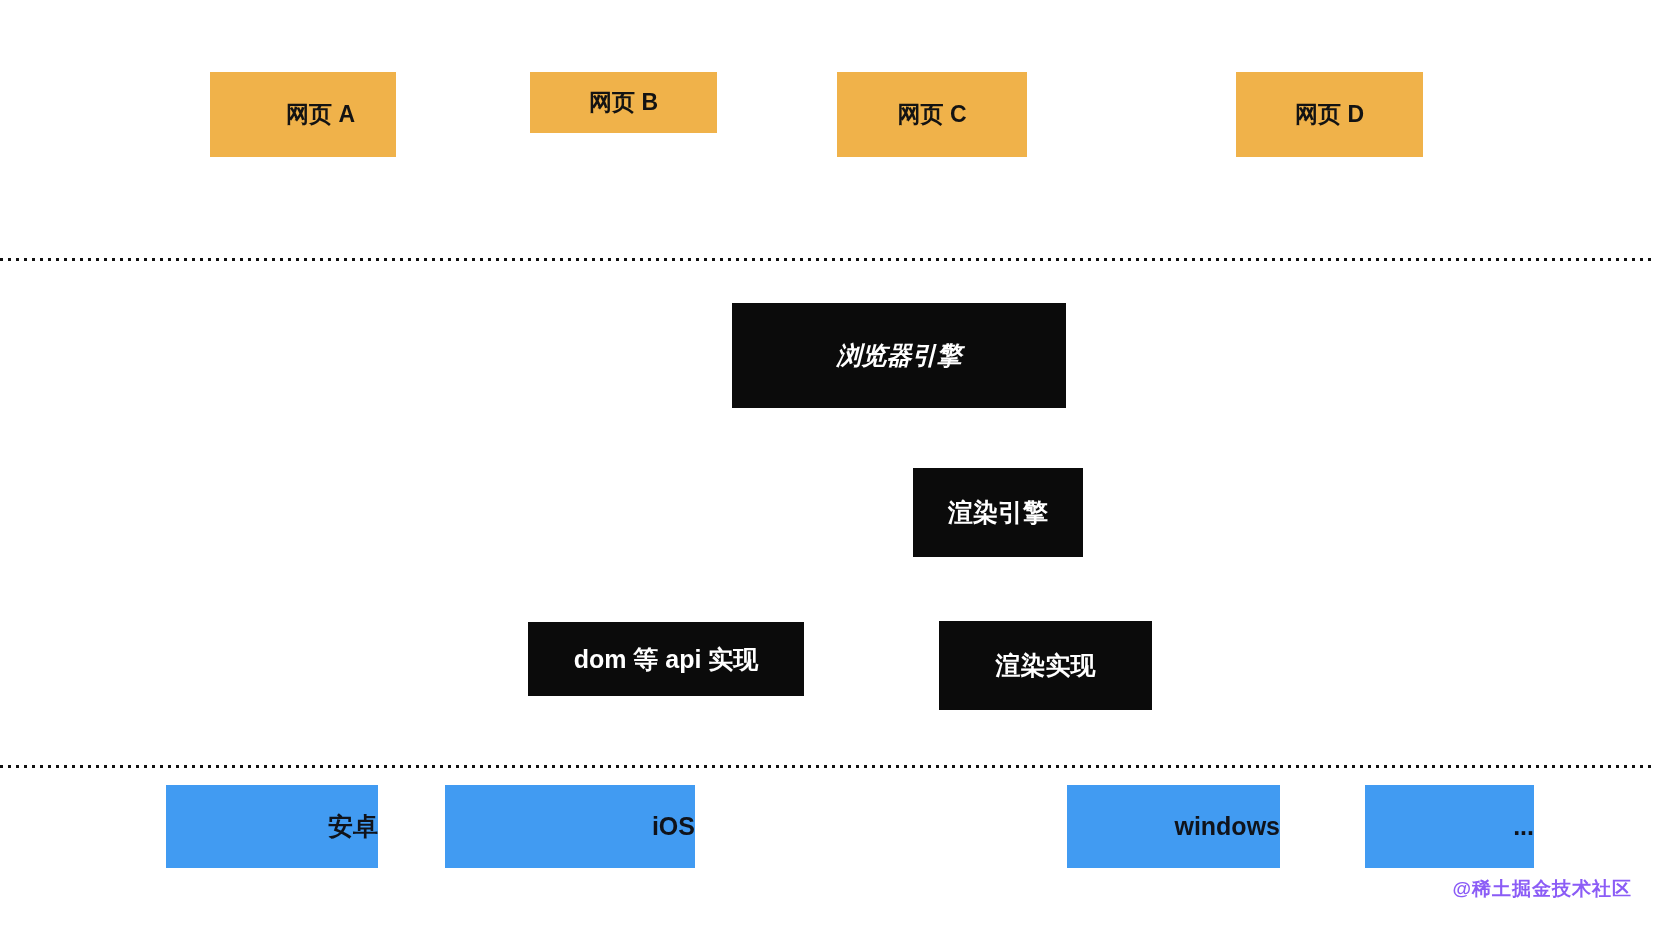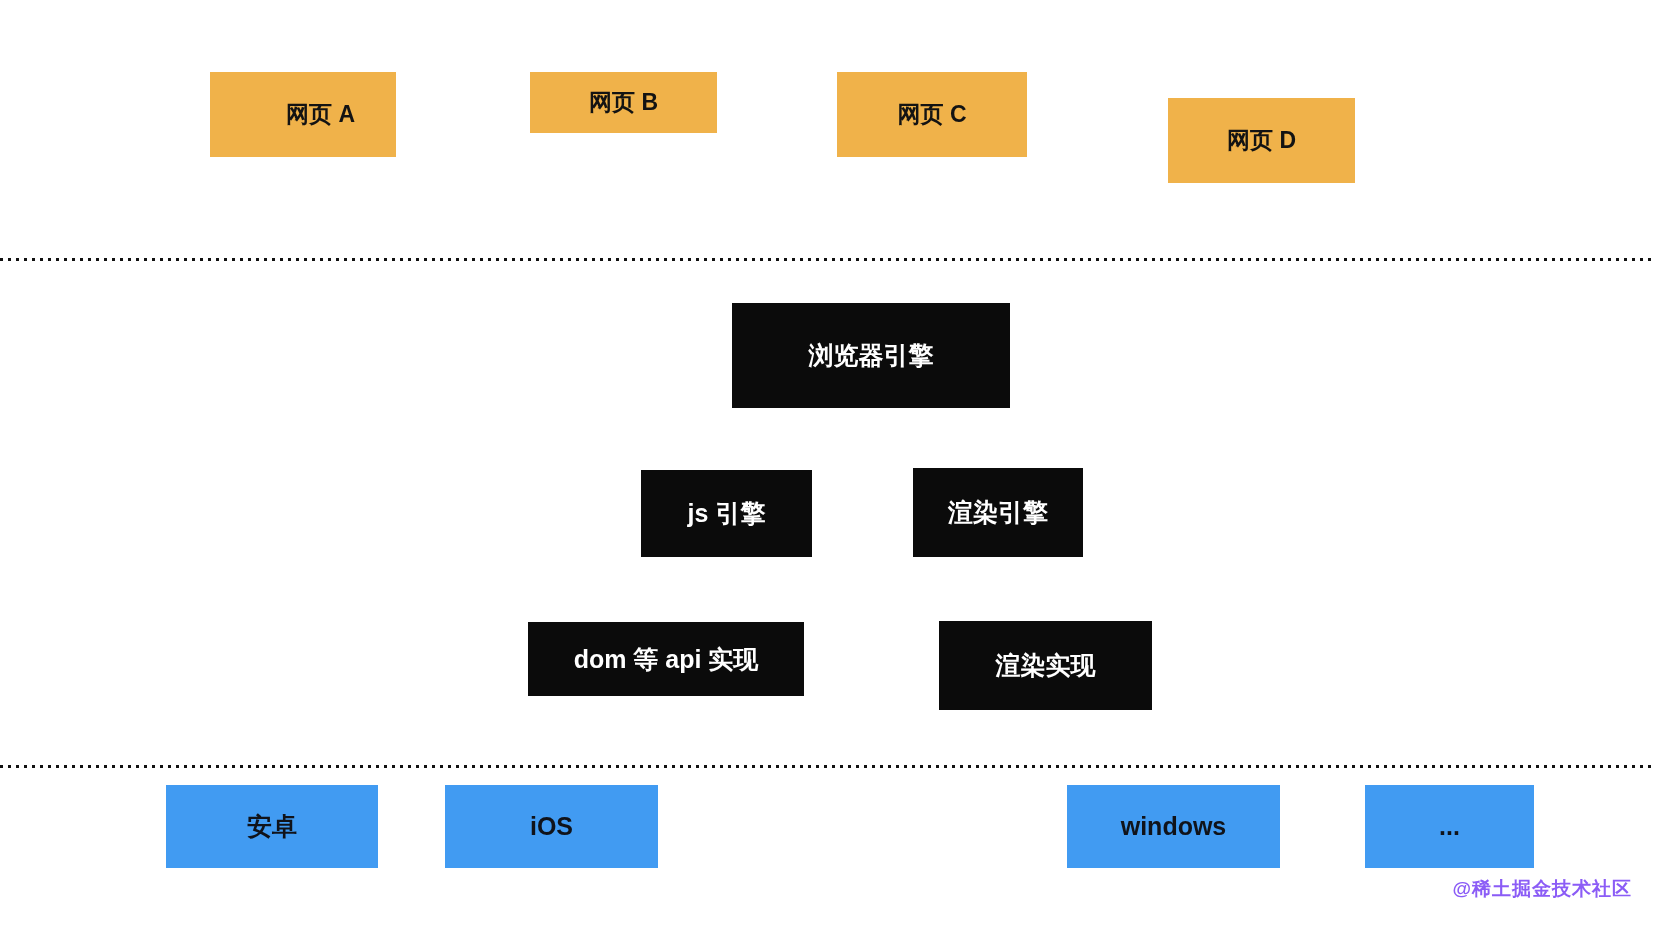--- a/index.html
+++ b/index.html
@@ -31,20 +31,21 @@
   }
   .black {
     background: #0B0B0B;
     color: #ffffff;
     font-size: 25px;
   }
   .blue {
     background: #419BF2;
     color: #10131a;
     font-size: 25px;
+    justify-content: flex-end;
   }
   .dotted {
     position: absolute;
     left: 0;
     width: 1656px;
     height: 3px;
     background-image: repeating-linear-gradient(to right, #111111 0px, #111111 3px, transparent 3px, transparent 8px);
   }
   .watermark {
     position: absolute;
@@ -53,35 +54,35 @@
     font-size: 19px;
     font-weight: bold;
     color: #8b5cf6;
     letter-spacing: 1px;
   }
 
   
   .wp-a { left: 210px;  top: 72px; width: 186px; height: 85px; padding-left: 35px; }
   .wp-b { left: 530px;  top: 72px; width: 187px; height: 61px; }
   .wp-c { left: 837px;  top: 72px; width: 190px; height: 85px; align-items: center; }
-  .wp-d { left: 1168px; top: 72px; width: 187px; height: 85px; margin-top: 26px; }
+  .wp-d { left: 1236px; top: 72px; width: 187px; height: 85px; }
 
   .sep-top    { top: 258px; }
   .sep-bottom { top: 765px; }
 
   
-  .browser-engine { left: 732px; top: 303px; width: 278px; height: 105px; }
+  .browser-engine { left: 732px; top: 303px; width: 334px; height: 105px; font-style: italic; }
   .js-engine      { left: 641px; top: 470px; width: 171px; height: 87px; }
   .render-engine  { left: 913px; top: 468px; width: 170px; height: 89px; }
   .dom-impl       { left: 528px; top: 622px; width: 276px; height: 74px; }
   .render-impl    { left: 939px; top: 621px; width: 213px; height: 89px; align-items: center; }
 
   
   .os-android { left: 166px;  top: 785px; width: 212px; height: 83px; }
-  .os-ios     { left: 445px;  top: 785px; width: 213px; height: 83px; }
+  .os-ios     { left: 445px;  top: 785px; width: 250px; height: 83px; }
   .os-linux   { left: 742px;  top: 785px; width: 214px; height: 83px; }
   .os-windows { left: 1067px; top: 785px; width: 213px; height: 83px; }
   .os-more    { left: 1365px; top: 785px; width: 169px; height: 83px; }
 </style>
 </head>
 <body>
 
 <div class="canvas">
 
   <div class="box orange wp-a">
@@ -96,23 +97,20 @@
   <div class="box orange wp-d">
     <span>网页 D</span>
   </div>
 
   <div class="dotted sep-top"></div>
 
   <div class="box black browser-engine">
     <span>浏览器引擎</span>
   </div>
 
-  <div class="box black js-engine">
-    <span>js 引擎</span>
-  </div>
   <div class="box black render-engine">
     <span>渲染引擎</span>
   </div>
 
   <div class="box black dom-impl">
     <span>dom 等 api 实现</span>
   </div>
   <div class="box black render-impl">
     <span>渲染实现</span>
   </div>

